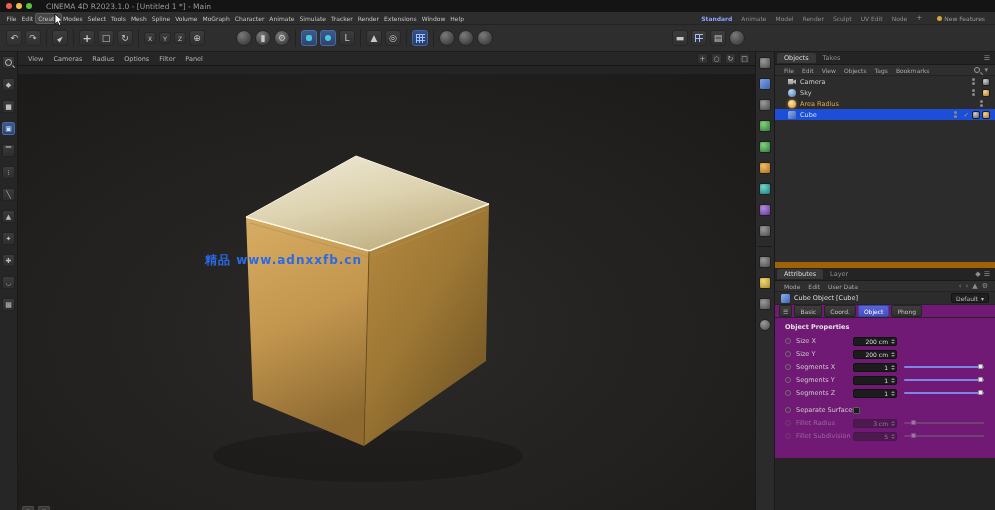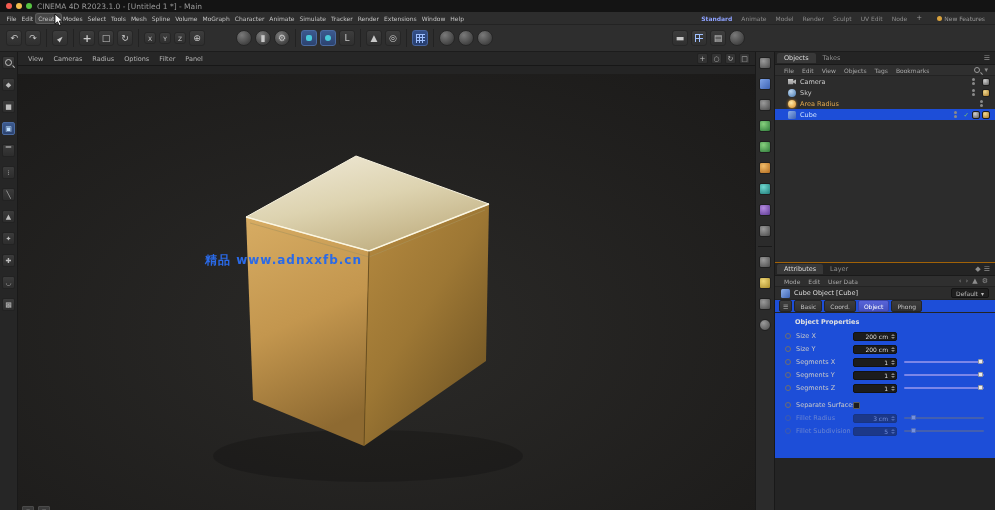--- a/index.html
+++ b/index.html
@@ -5,21 +5,21 @@
   *{box-sizing:border-box;margin:0;padding:0}
   html,body{width:995px;height:510px;overflow:hidden;background:#1e1e1e;
     font-family:"DejaVu Sans",sans-serif;-webkit-font-smoothing:antialiased}
   #app{position:relative;width:995px;height:510px;background:#242424}
 
   
   .titlebar{position:absolute;left:0;top:0;width:995px;height:12px;background:#141414;
     display:flex;align-items:center;padding-left:6px;gap:4px;z-index:5}
   .tl{width:6px;height:6px;border-radius:50%;flex:none}
   .tl.r{background:#f45c51}.tl.y{background:#f3bd4e}.tl.g{background:#58c442}
-  .win-title{font-size:7.5px;color:#9a9a9a;margin-left:1px;white-space:nowrap}
+  .win-title{font-size:7.5px;color:#9a9a9a;margin-left:10px;white-space:nowrap}
 
   
   .menubar{position:absolute;left:0;top:12px;width:995px;height:13px;background:#2d2d2d;
     border-bottom:1px solid #232323;display:flex;align-items:center;padding:0 4px;z-index:5}
   .menu-item{font-size:6px;color:#c3c3c3;padding:1px 2.5px;white-space:nowrap;border-radius:2px;cursor:default}
   .menu-item.hovered{background:#474747;box-shadow:0 0 0 1px #5d5d5d}
   .layout-tabs{margin-left:auto;display:flex;align-items:center;gap:1px}
   .layout-tab{font-size:6px;color:#8b8b8b;padding:1px 4px;white-space:nowrap}
   .layout-tab.active{color:#8ea2ff;font-weight:bold}
   .layout-add{font-size:7px;color:#9a9a9a;padding:0 4px}
@@ -110,33 +110,33 @@
   .om-name.sel{color:#cfe2ff}
   .om-dots{margin-left:auto;display:flex;flex-direction:column;gap:1.5px;margin-right:7px}
   .om-dots i{width:3px;height:3px;border-radius:50%;background:#8a8a8a}
   .om-check{color:#7ec86a;font-size:6.5px;margin-right:3px}
   .tags{display:flex;gap:2px}
   .tag{width:8px;height:8px;border-radius:2px;border:1px solid #1d1d1d}
   .tag.phong{background:radial-gradient(circle at 35% 30%,#cfcfcf,#5a5a5a)}
   .tag.material{background:radial-gradient(circle at 35% 30%,#f0d890,#a87828)}
 
   
-  .attrs{position:absolute;left:775px;top:262px;width:220px;height:196px;background:#1d4ed8;
-    border-top:1px solid #a16207;z-index:4}
+  .attrs{position:absolute;left:775px;top:262px;width:220px;height:196px;background:#701a75;
+    border-top:6px solid #a16207;z-index:4}
   .am-header{display:flex;align-items:center;height:13px;padding:0 6px;background:#2c2c2c;border-bottom:1px solid #242424}
   .am-obj-icon{width:9px;height:9px;border-radius:1.5px;background:linear-gradient(135deg,#8fb2ec,#3d63b4);margin-right:4px;flex:none}
   .am-title{font-size:6.5px;color:#dcdcdc;white-space:nowrap}
   .am-preset{margin-left:auto;display:flex;align-items:center;gap:3px;height:10px;background:#1f1f1f;
     border:1px solid #141414;border-radius:2px;padding:0 4px;font-size:6px;color:#bbb}
   .am-tabs{display:flex;align-items:center;gap:2px;height:13px;padding:0 4px;border-bottom:1px solid #242424}
   .seg{font-size:6px;color:#c3c3c3;background:linear-gradient(#3d3d3d,#303030);border:1px solid #242424;
     border-radius:2px;padding:1.5px 5px;white-space:nowrap}
   .seg.burger{padding:1.5px 3px}
   .seg.active{background:linear-gradient(#5864d8,#4450c0);border-color:#3a44a8;color:#fff}
-  .sect-title{margin:5px 20px 4px;font-size:6.5px;font-weight:bold;color:#e2e2e2}
+  .sect-title{margin:5px 10px 4px;font-size:6.5px;font-weight:bold;color:#e2e2e2}
   .prop-row{display:flex;align-items:center;height:12px;margin:0 8px 1px 10px;font-size:6.5px;color:#c9c9c9}
   .prop-row.disabled{opacity:.42}
   .kdot{width:6px;height:6px;border:1px solid #6e6e6e;border-radius:50%;margin-right:5px;flex:none}
   .plabel{width:57px;flex:none;white-space:nowrap;overflow:hidden}
   .vbox{width:44px;height:9px;background:#1c1c1c;border:1px solid #121212;border-radius:2px;position:relative;
     display:flex;align-items:center;justify-content:flex-end;padding:0 8px 0 2px;font-size:6px;color:#ddd;flex:none}
   .spin{position:absolute;right:1.5px;top:0;bottom:0;display:flex;flex-direction:column;justify-content:center;gap:1px}
   .spin i{display:block;width:0;height:0;border-left:2px solid transparent;border-right:2px solid transparent}
   .spin .up{border-bottom:2.5px solid #8a8a8a}
   .spin .dn{border-top:2.5px solid #8a8a8a}

